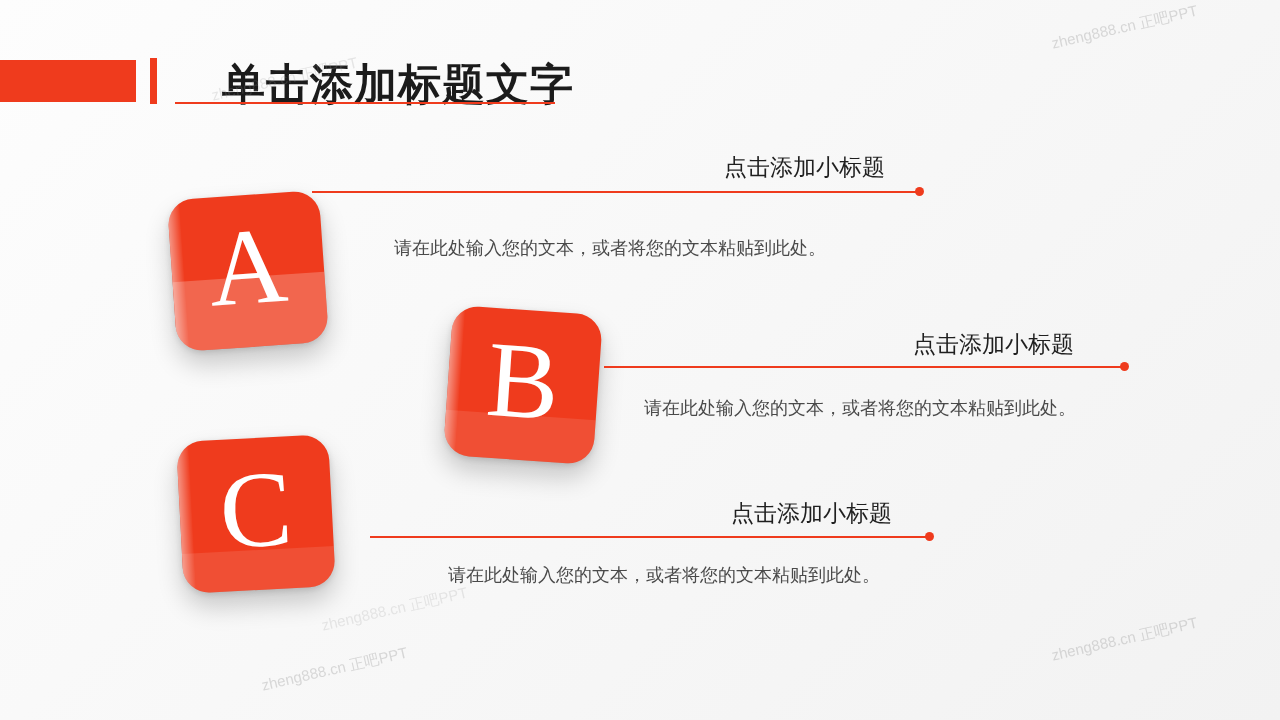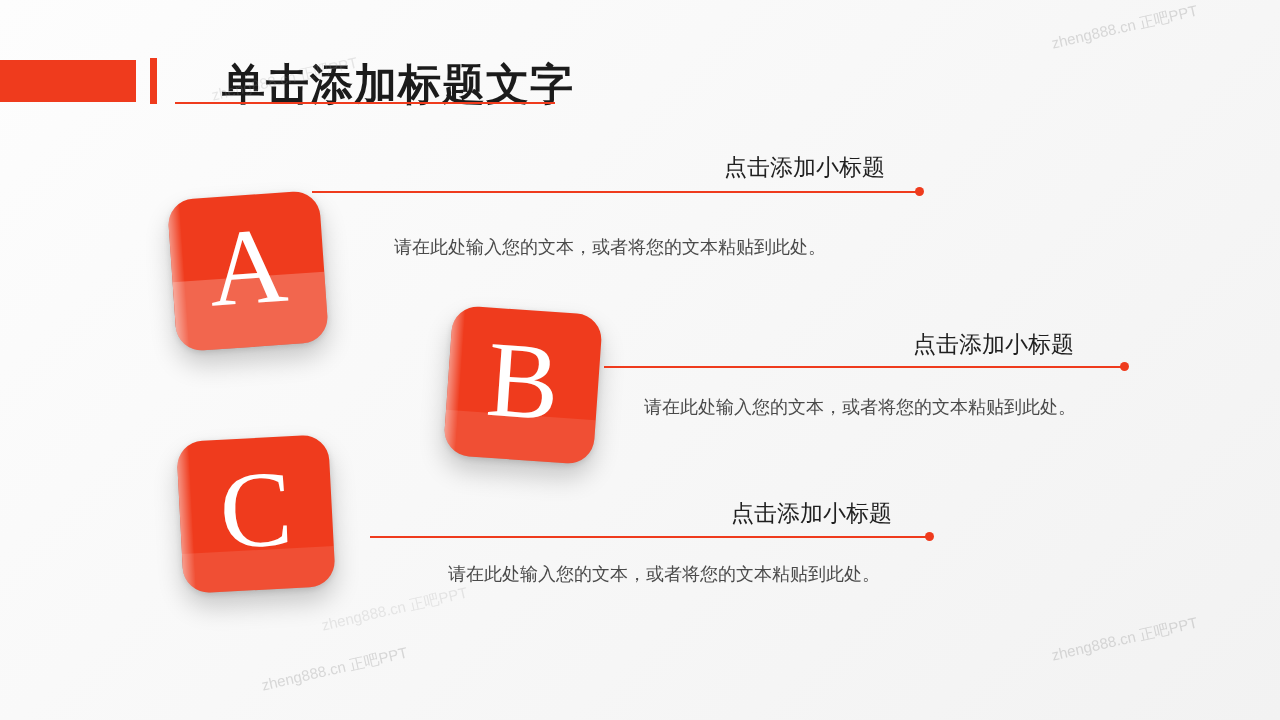--- a/index.html
+++ b/index.html
@@ -127,21 +127,21 @@
     font-size: 23px;
     color: #1f1f1f;
     font-family: Liberation Mono, monospace;
     white-space: nowrap;
   }
   .item-body {
     position: absolute;
     font-size: 18px;
     color: #4a4a4a;
     line-height: 1.75;
-    font-family: Liberation Mono, monospace;
+    font-family: Liberation Sans, sans-serif;
   }
   .rule {
     position: absolute;
     height: 2px;
     background: #ef3b1d;
   }
   .dot {
     position: absolute;
     width: 9px;
     height: 9px;

